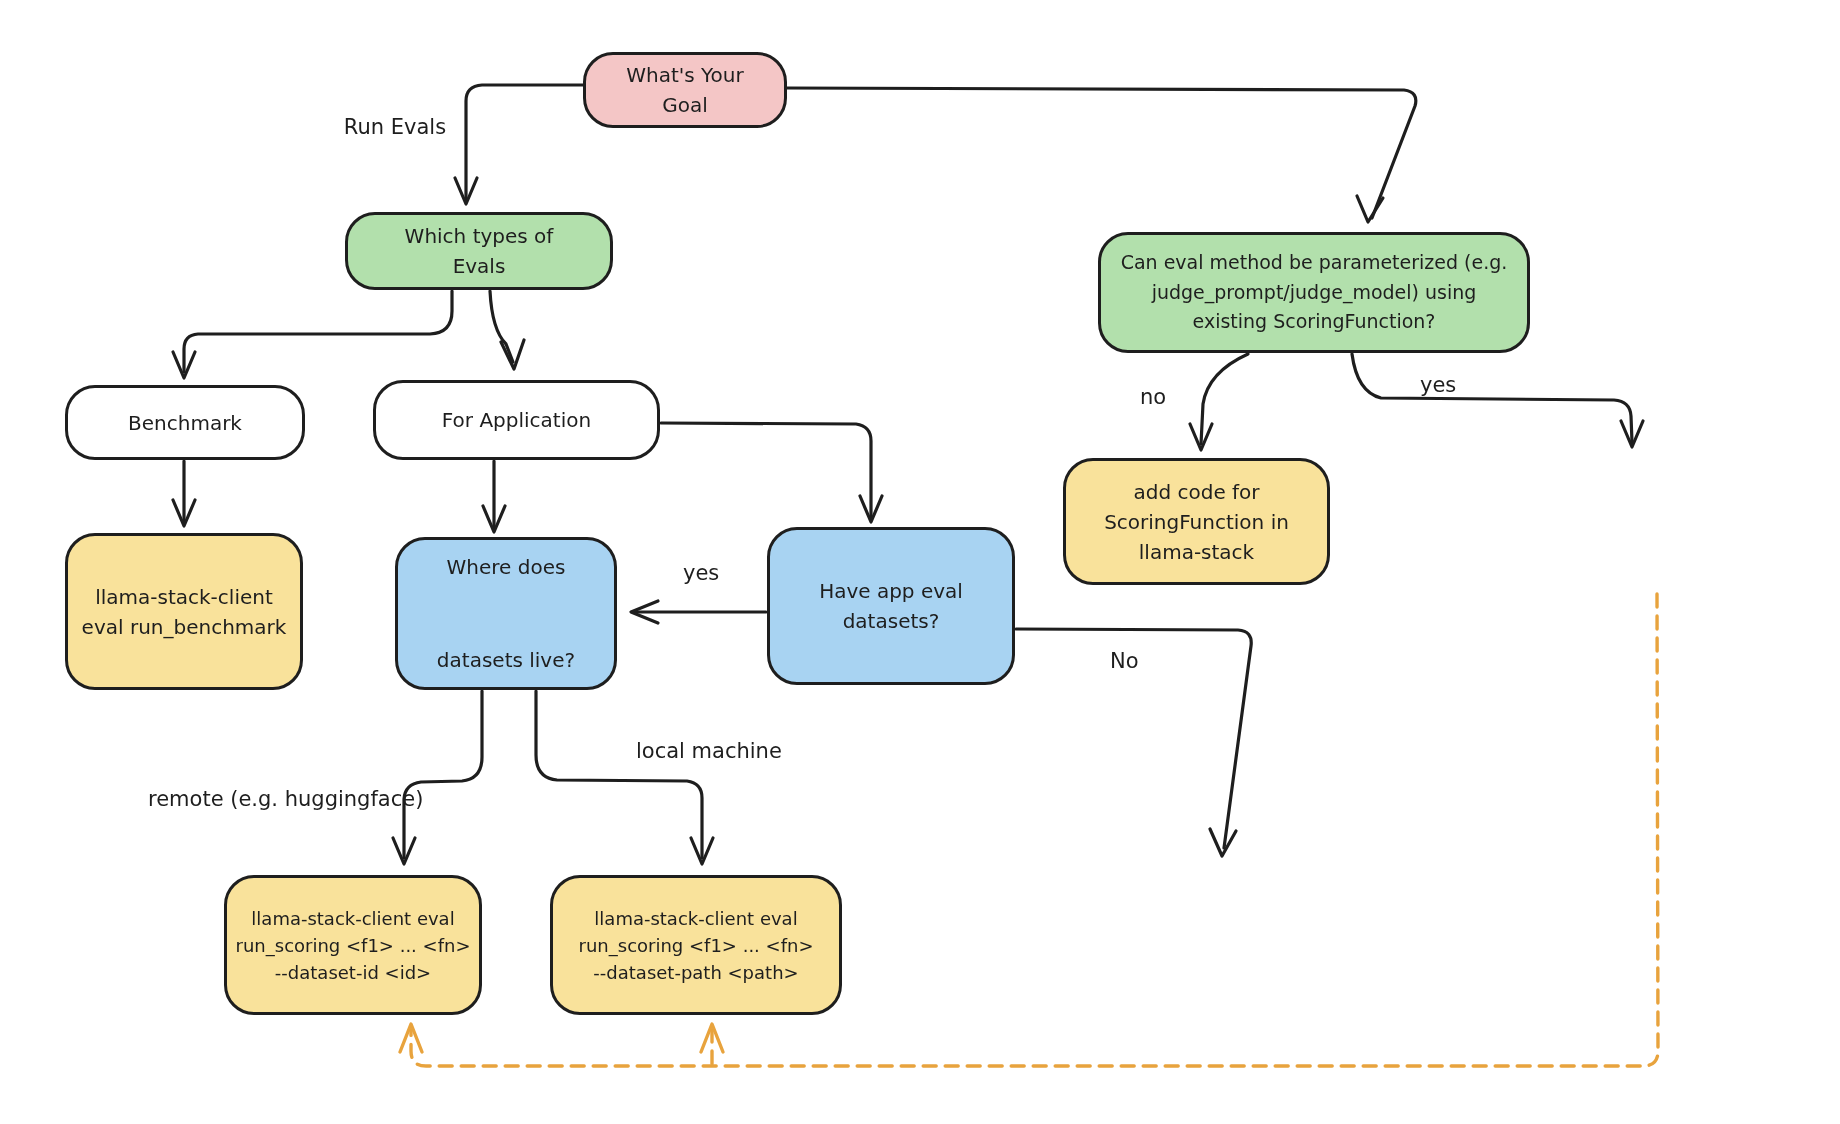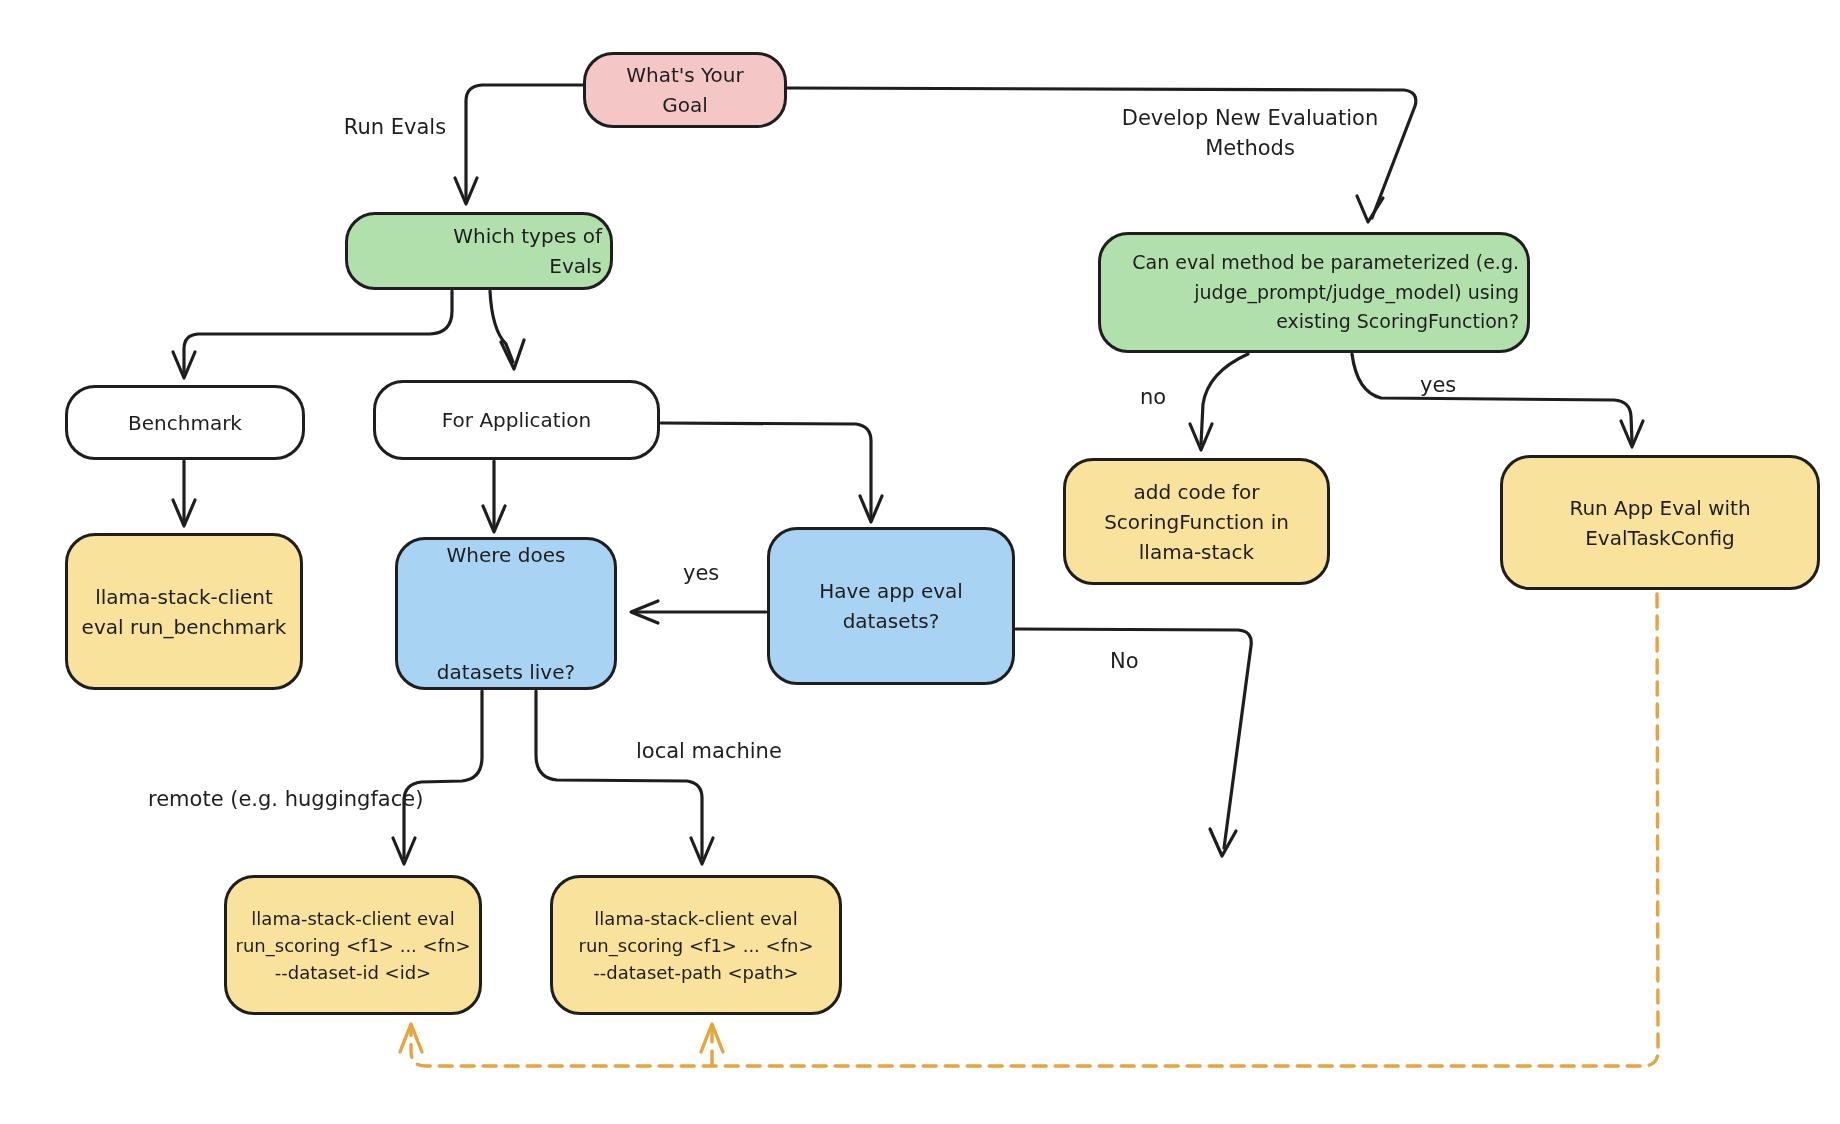--- a/index.html
+++ b/index.html
@@ -9,24 +9,24 @@
   html,body{margin:0;padding:0;background:var(--bg);}
   #canvas{
     position:relative; width:1840px; height:1124px; background:var(--bg);
     font-family:"DejaVu Sans", sans-serif; color:var(--ink); overflow:hidden;
   }
   #wires{position:absolute; left:0; top:0; width:1840px; height:1124px;}
   .node{
     position:absolute; box-sizing:border-box; border:3px solid var(--ink);
     border-radius:30px; background:#fff; display:flex; flex-direction:column;
     align-items:center; justify-content:center; text-align:center;
-    font-size:20px; line-height:1.5; padding:0 8px;
+    font-size:20px; line-height:1.5; padding:12px 8px;
   }
   .node .ln{white-space:nowrap;}
-  .pink{background:var(--pink);} .green{background:var(--green);align-items:flex-end;}
+  .pink{background:var(--pink);} .green{background:var(--green);}
   .yellow{background:var(--yellow);} .blue{background:var(--blue);}
   .dashed{border-style:dashed;}
   .lbl{position:absolute; font-size:21px; line-height:1.45; text-align:center; white-space:nowrap;}
 
   #node-goal{left:583px; top:52px; width:204px; height:76px;}
   #node-which{left:345px; top:212px; width:268px; height:78px;}
   #node-can{left:1098px; top:232px; width:432px; height:121px; font-size:19px; line-height:1.55;}
   #node-benchmark{left:65px; top:385px; width:240px; height:75px;}
   #node-forapp{left:373px; top:380px; width:287px; height:80px;}
   #node-runbench{left:65px; top:533px; width:238px; height:157px;}
@@ -139,43 +139,35 @@
     <div class="ln">Have app eval</div>
     <div class="ln">datasets?</div>
   </div>
 
   <div class="node yellow" id="node-addcode">
     <div class="ln">add code for</div>
     <div class="ln">ScoringFunction in</div>
     <div class="ln">llama-stack</div>
   </div>
 
-  <div class="node yellow" id="node-runapp">
-    <div class="ln">Run App Eval with</div>
-    <div class="ln">EvalTaskConfig</div>
-  </div>
 
   <div class="node yellow" id="node-scoringid">
     <div class="ln">llama-stack-client eval</div>
     <div class="ln">run_scoring &lt;f1&gt; ... &lt;fn&gt;</div>
     <div class="ln">--dataset-id &lt;id&gt;</div>
   </div>
 
   <div class="node yellow" id="node-scoringpath">
     <div class="ln">llama-stack-client eval</div>
     <div class="ln">run_scoring &lt;f1&gt; ... &lt;fn&gt;</div>
     <div class="ln">--dataset-path &lt;path&gt;</div>
   </div>
 
 
   <div class="lbl" id="lbl-runevals">Run Evals</div>
-  <div class="lbl" id="lbl-develop">
-    <div>Develop New Evaluation</div>
-    <div>Methods</div>
-  </div>
   <div class="lbl" id="lbl-no">no</div>
   <div class="lbl" id="lbl-yesparam">yes</div>
   <div class="lbl" id="lbl-yeshave">yes</div>
   <div class="lbl" id="lbl-nohave">No</div>
   <div class="lbl" id="lbl-remote">remote (e.g. huggingface)</div>
   <div class="lbl" id="lbl-local">local machine</div>
 
 </div>
 
 </body></html>

